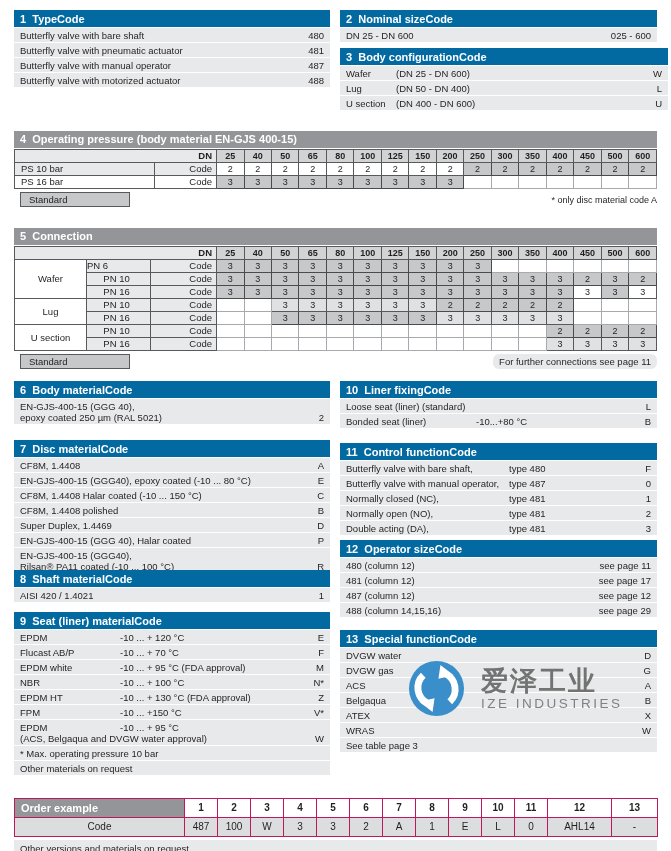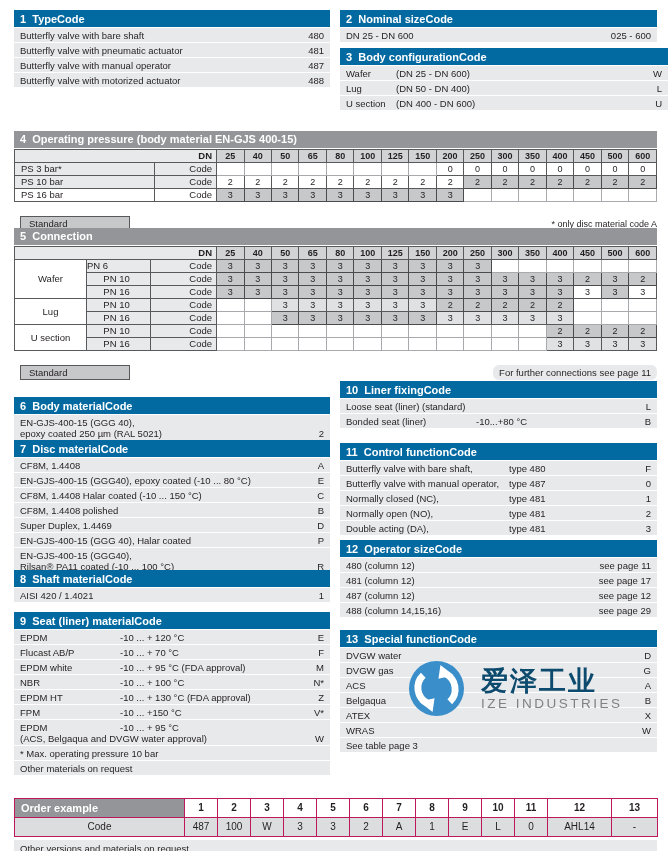--- a/index.html
+++ b/index.html
@@ -29,35 +29,35 @@
   .mx td.cl{text-align:right;padding-right:4px;font-size:9.5px;}
   .mx td.bgg{background:#e8e9ea;}
   .mx td.bgw{background:#ffffff;}
   .mx td.dn{background:#d1d3d4;font-weight:bold;}
   .mx td.dnl{background:#e8e9ea;font-weight:bold;text-align:right;padding-right:4px;font-size:9.5px;}
   .mx td.s{background:#c7c8ca;border-color:#4a4b4d;}
   .mx td.a{background:#e0e1e2;}
   .mx td.p{background:#ffffff;}
   .mx td.e{border-color:#a7a9ac;background:#ffffff;}
   .mx td.grp{background:#ffffff;font-size:9.5px;}
-  .mxfoot{display:flex;align-items:center;margin-top:14px;}
+  .mxfoot{display:flex;align-items:center;margin-top:3px;}
   .stdbox{margin-left:6px;width:100px;background:#c7c8ca;border:1px solid #58595b;
           font-size:9.5px;padding:1px 0 1px 8px;line-height:11px;}
   .fnote{margin-left:auto;font-size:9px;}
   .notebox{margin-left:auto;background:#e8e9ea;font-size:9.5px;padding:2px 6px;line-height:11px;border-radius:6px;}
   
   table.ot{border-collapse:collapse;table-layout:fixed;width:643px;font-size:10px;}
   .ot td{border:1px solid #be185d;text-align:center;height:16px;line-height:16px;}
   .ot td.hl{background:#939598;color:#fff;font-weight:bold;text-align:left;padding-left:6px;font-size:11px;}
   .ot td.hc{background:#ffffff;font-weight:bold;}
   .ot td.cv{background:#dcdddf;}
   .ot-note{margin-top:3px;background:#e8e9ea;font-size:9.5px;padding:2.5px 6px;line-height:11px;}
   
   .logo{position:absolute;left:408px;top:660px;display:flex;align-items:center;gap:16px;}
-  .logo-cn{font-size:27px;font-weight:bold;color:#0c4a6e;line-height:29px;letter-spacing:2px;
+  .logo-cn{font-size:27px;font-weight:bold;color:#737373;line-height:29px;letter-spacing:2px;
            font-family:"DejaVu Sans", sans-serif;}
   .logo-en{font-size:13.5px;color:#808184;letter-spacing:2.5px;margin-top:1px;}
 </style>
 </head>
 <body>
 
 <div class="page">
   <div class="block" style="left:14px;top:10px;width:316px">
       <div class="ct-header">
         <span class="ct-title">1  Type</span>
@@ -149,40 +149,20 @@
             <td class="dn">200</td>
             <td class="dn">250</td>
             <td class="dn">300</td>
             <td class="dn">350</td>
             <td class="dn">400</td>
             <td class="dn">450</td>
             <td class="dn">500</td>
             <td class="dn">600</td>
           </tr>
           <tr>
-            <td class="lab bgg">PS 3 bar*</td>
-            <td class="cl bgg">Code</td>
-            <td class="e"></td>
-            <td class="e"></td>
-            <td class="e"></td>
-            <td class="e"></td>
-            <td class="e"></td>
-            <td class="e"></td>
-            <td class="e"></td>
-            <td class="e"></td>
-            <td class="p">0</td>
-            <td class="p">0</td>
-            <td class="p">0</td>
-            <td class="p">0</td>
-            <td class="p">0</td>
-            <td class="p">0</td>
-            <td class="p">0</td>
-            <td class="p">0</td>
-          </tr>
-          <tr>
             <td class="lab bgg">PS 10 bar</td>
             <td class="cl bgg">Code</td>
             <td class="p">2</td>
             <td class="p">2</td>
             <td class="p">2</td>
             <td class="p">2</td>
             <td class="p">2</td>
             <td class="p">2</td>
             <td class="p">2</td>
             <td class="p">2</td>
@@ -410,21 +390,21 @@
             <td class="a">3</td>
           </tr>
         </tbody>
       </table>
       <div class="mxfoot">
         <div class="stdbox">Standard</div>
         <div class="notebox">For further connections see page 11</div>
       </div>
     </div>
 
-  <div class="block" style="left:14px;top:397px;width:316px">
+  <div class="block" style="left:14px;top:381px;width:316px">
       <div class="ct-header">
         <span class="ct-title">6  Body material</span>
         <span>Code</span>
       </div>
       <div class="ct-row">
         <span class="c1" style="flex: 1 1 0%;">EN-GJS-400-15 (GGG 40),
 epoxy coated 250 µm (RAL 5021)</span>
         <span class="code">2</span>
       </div>
     </div>

